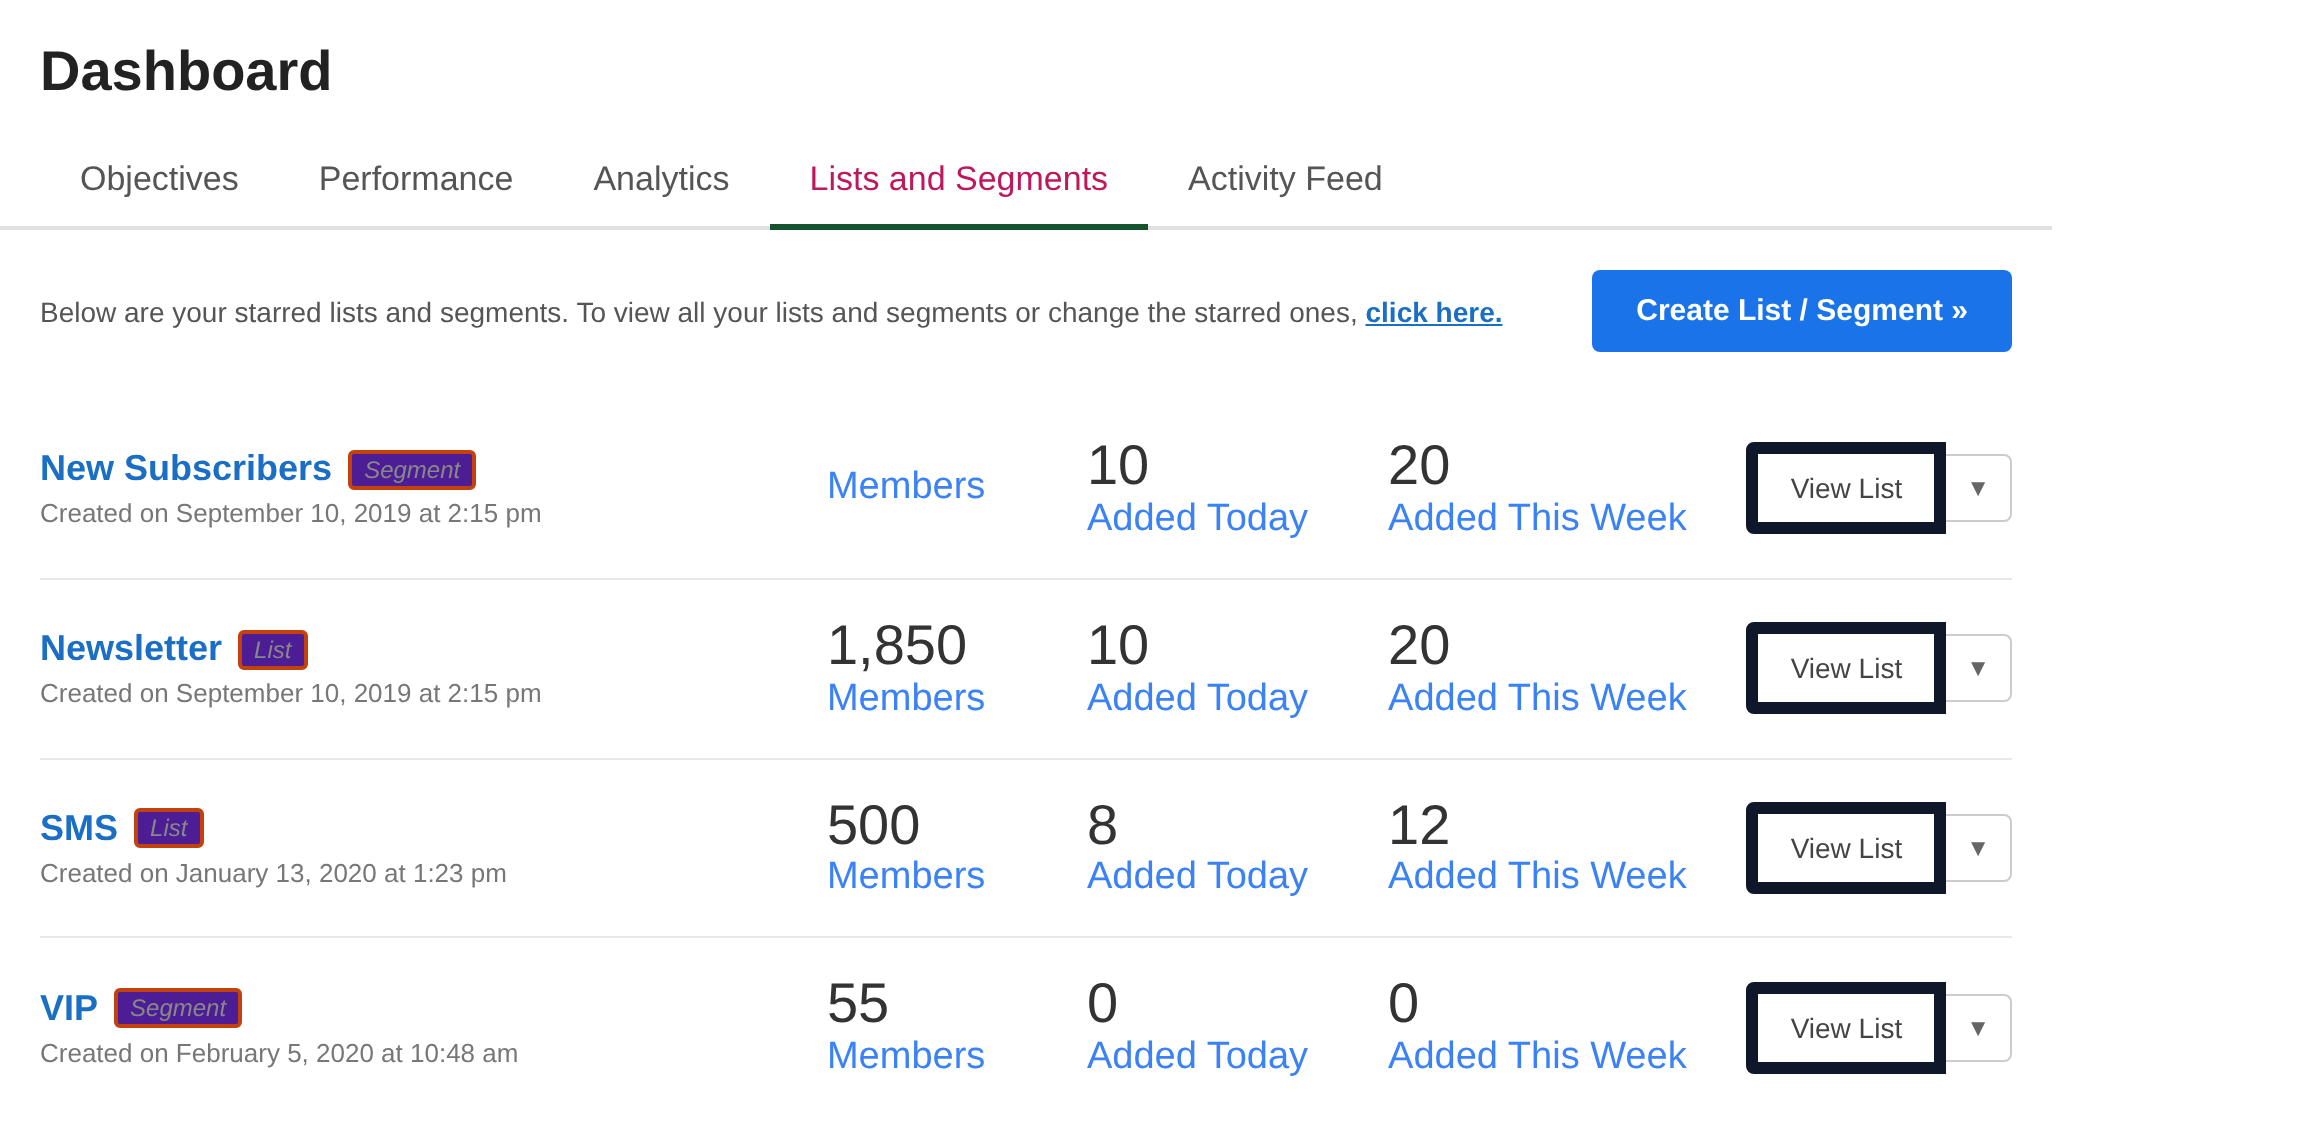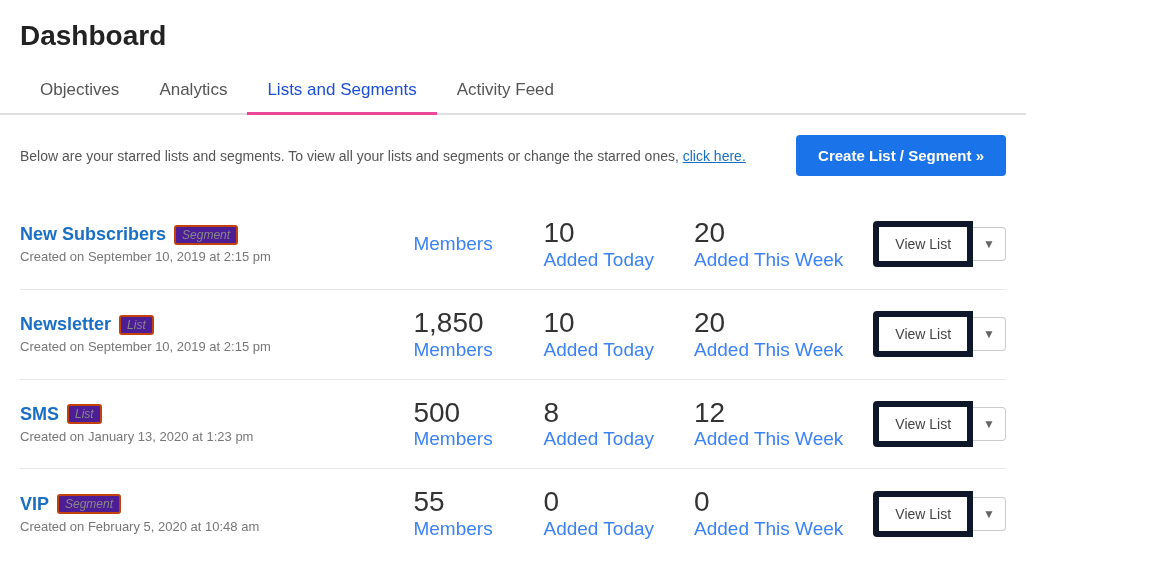--- a/index.html
+++ b/index.html
@@ -29,41 +29,42 @@
     .nav-tab {
       padding: 12px 20px;
       font-size: 17px;
       color: #555;
       cursor: pointer;
       border-bottom: 3px solid transparent;
       margin-bottom: -2px;
       text-decoration: none;
     }
     .nav-tab.active {
-      color: #1d4ed8;
-      border-bottom: 3px solid #ec4899;
+      color: #be185d;
+      border-bottom: 3px solid #14532d;
       font-weight: 500;
     }
     .content-area {
       padding: 20px 20px;
     }
     .info-bar {
       display: flex;
       align-items: center;
       justify-content: space-between;
       margin-bottom: 24px;
     }
     .info-text {
       font-size: 14px;
       color: #555;
     }
     .info-text a {
       color: #1a6fc4;
       text-decoration: underline;
       cursor: pointer;
+      font-weight: bold;
     }
     .create-btn {
       background: #1a73e8;
       color: #fff;
       border: none;
       padding: 12px 22px;
       font-size: 15px;
       border-radius: 4px;
       cursor: pointer;
       display: flex;
@@ -157,20 +158,21 @@
 </head>
 <body>
 
 <div class="page-container">
 
   <h1 class="page-title">Dashboard</h1>
 
   <nav class="nav-tabs">
 
   <div class="nav-tab">Objectives</div>
+      <div class="nav-tab">Performance</div>
       <div class="nav-tab">Analytics</div>
       <div class="nav-tab active">Lists and Segments</div>
       <div class="nav-tab">Activity Feed</div>
     </nav>
 
   <div class="content-area">
     <div class="info-bar">
       <p class="info-text">
         <span>Below are your starred lists and segments. To view all your lists and segments or change the starred ones,</span>
         <a>click here.</a>

